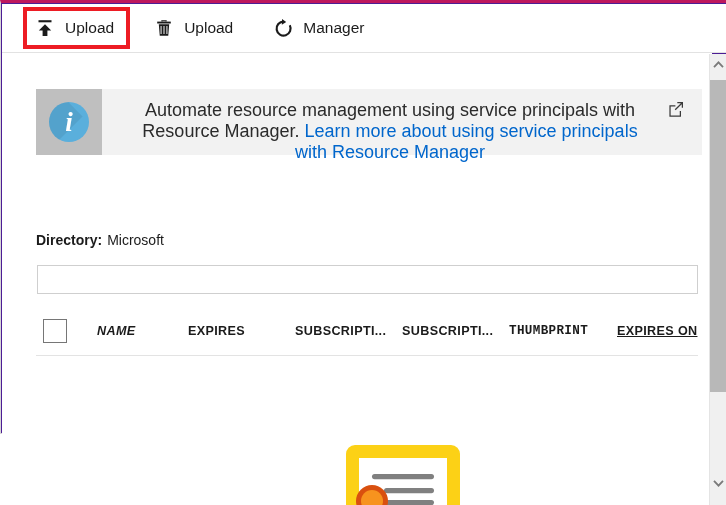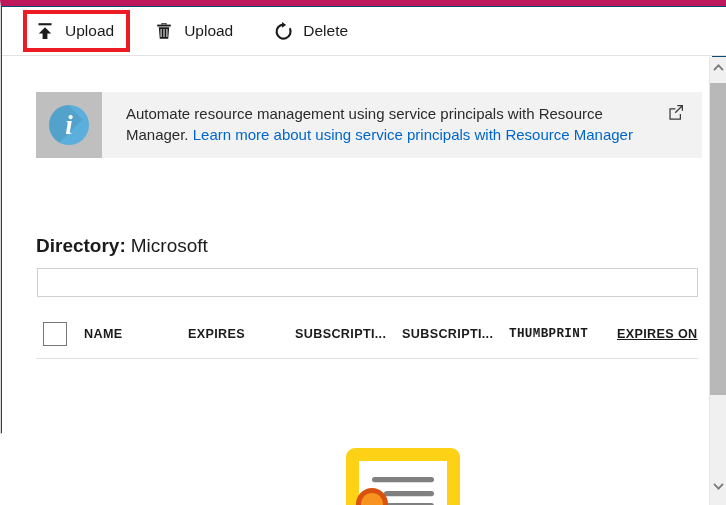--- a/index.html
+++ b/index.html
@@ -15,23 +15,23 @@
     color: #1a1a1a;
     overflow: hidden;
     position: relative;
   }
 
   
   #app {
     position: absolute;
     left: 0; top: 0;
     width: 726px; height: 434px;
-    background: #0c4a6e;
+    background: #4c1d95;
     border-left: 1px solid #d6d6d6;
-    border-top: 6px solid #be185d;
+    border-top: 3px solid #be185d;
     border-bottom: 1px solid #d6d6d6;
   }
 
   
   #toolbar {
     position: absolute;
     left: 1px; top: 1px;
     width: 724px; height: 49px;
     background: #ffffff;
     border-bottom: 1px solid #e2e2e2;
@@ -125,41 +125,42 @@
     font-family: "Liberation Serif", serif;
     font-size: 27px;
     font-weight: bold;
     line-height: 1;
     font-style: italic;
     letter-spacing: 0;
   }
   #banner-text {
     flex: 1 1 auto;
     padding: 11px 14px 0 24px;
-    font-size: 15px;
+    font-size: 18px;
     line-height: 21px;
     color: #2b2b2b;
+    text-align: center;
   }
   #banner-text a {
     color: #0066cc;
     text-decoration: none;
   }
   #banner-ext {
     width: 34px;
     flex: 0 0 auto;
     padding-top: 12px;
     display: flex;
     justify-content: flex-start;
   }
 
   
   #directory-row {
     position: absolute;
     left: 34px; top: 179px;
-    font-size: 19px;
+    font-size: 14px;
     color: #1b1b1b;
     white-space: nowrap;
   }
   #directory-label {
     font-weight: bold;
     margin-right: 5px;
   }
   #directory-value { font-weight: normal; }
 
   
@@ -269,21 +270,21 @@
       <span class="tb-label">Upload</span>
     </div>
 
     <div class="tb-btn" style="margin-left:16px;">
       <span class="tb-ico">
         <svg width="21" height="21" viewBox="0 0 21 21">
           <path d="M10.6 3.6 a7 7 0 1 0 6.2 3.75" fill="none" stroke="#1b1b1b" stroke-width="2.15" stroke-linecap="butt"></path>
           <path d="M9.0 1.0 L13.2 4.0 L8.85 6.7 Z" fill="#1b1b1b"></path>
         </svg>
       </span>
-      <span class="tb-label">Delete</span>
+      <span class="tb-label">Manager</span>
     </div>
   </div>
 
   <div id="upload-highlight"></div>
 
   <div id="content">
 
     <div id="banner">
       <div id="banner-icon-cell">
         <span class="info-circle">
@@ -302,21 +303,21 @@
     </div>
 
     <div id="directory-row">
       <span id="directory-label">Directory:</span><span id="directory-value">Microsoft</span>
     </div>
 
     <input id="filter-box" type="text" placeholder="" style="">
 
     <div id="table-head">
       <div id="head-checkbox"></div>
-      <div class="col" style="left:48px;">NAME</div>
+      <div class="col" style="left:61px;font-style:italic;">NAME</div>
       <div class="col" style="left:152px;">EXPIRES</div>
       <div class="col" style="left:259px;">SUBSCRIPTI...</div>
       <div class="col" style="left:366px;">SUBSCRIPTI...</div>
       <div class="col" style="left:473px;font-family:Liberation Mono, monospace;">THUMBPRINT</div>
       <div class="col" style="left:581px;text-decoration:underline;">EXPIRES ON</div>
     </div>
     <div id="table-divider"></div>
 
     <div id="empty-art">
       <svg width="122" height="100" viewBox="0 0 122 100">

